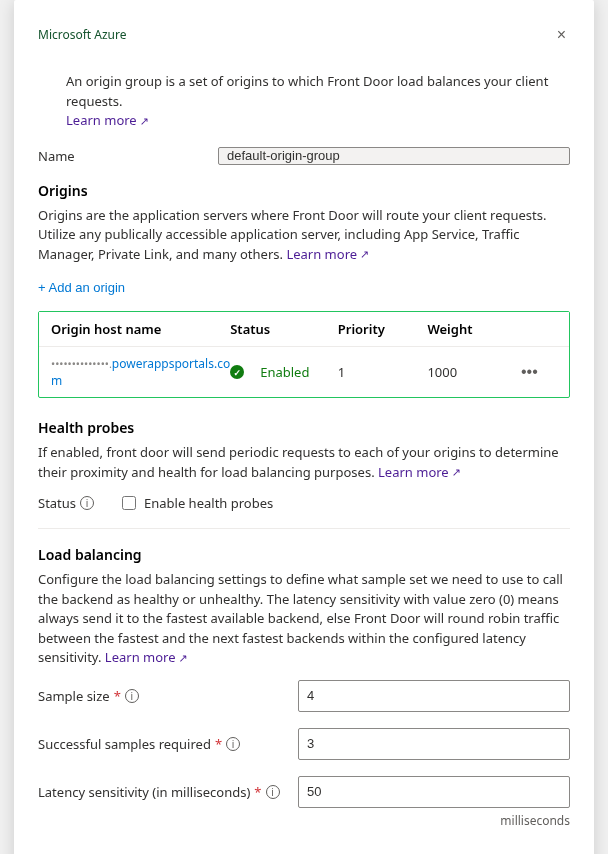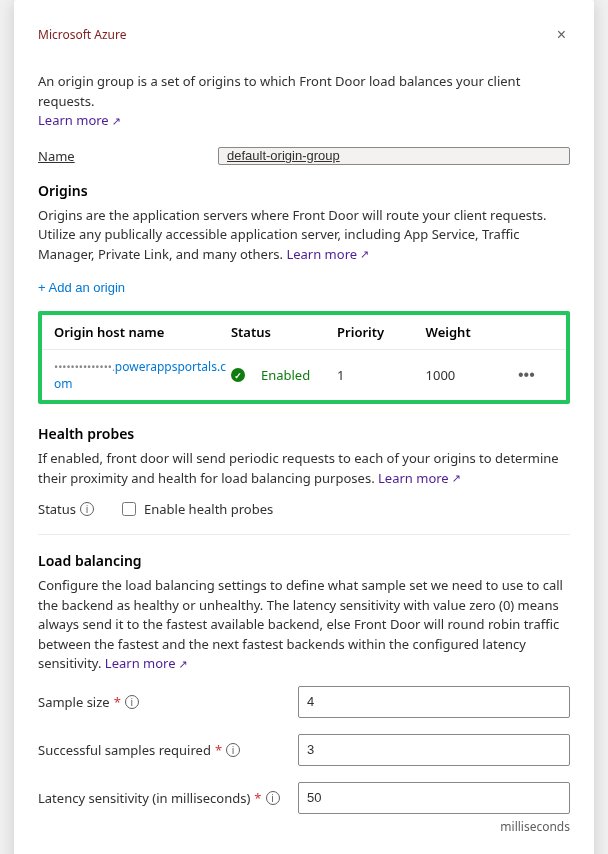--- a/index.html
+++ b/index.html
@@ -32,21 +32,21 @@
       align-items: flex-start;
     }
     .panel-title {
       font-size: 20px;
       font-weight: 600;
       color: #000;
       line-height: 1.3;
     }
     .panel-subtitle {
       font-size: 12px;
-      color: #7f1d1d;
+      color: #14532d;
       margin-top: 2px;
     }
     .close-btn {
       background: none;
       border: none;
       cursor: pointer;
       font-size: 16px;
       color: #605e5c;
       padding: 4px;
       margin-top: -2px;
@@ -57,37 +57,37 @@
     .panel-body {
       padding: 0 24px 24px 24px;
       flex: 1;
       overflow-y: auto;
     }
     .description-block {
       padding: 12px 0 16px 0;
       font-size: 13px;
       color: #323130;
       line-height: 1.5;
+      margin-left: 28px;
     }
     .learn-more {
       color: #4c1d95;
       text-decoration: none;
       display: inline-flex;
       align-items: center;
       gap: 3px;
     }
     .external-icon {
       font-size: 11px;
       display: inline-block;
     }
     .field-row {
       display: flex;
       align-items: center;
       margin-bottom: 16px;
-      text-decoration: underline;
     }
     .field-label {
       width: 180px;
       font-size: 13px;
       color: #323130;
       flex-shrink: 0;
     }
     .field-input {
       flex: 1;
       height: 18px;
@@ -118,21 +118,21 @@
       cursor: pointer;
       color: #0078d4;
       font-size: 13px;
       display: flex;
       align-items: center;
       gap: 4px;
       padding: 4px 0;
       margin-bottom: 12px;
     }
     .table-container {
-      border: 4px solid #22c55e;
+      border: 1px solid #22c55e;
       border-radius: 2px;
       margin-bottom: 20px;
     }
     .table-header {
       display: grid;
       grid-template-columns: 2fr 1.2fr 1fr 1fr 40px;
       background: #fff;
       border-bottom: 1px solid #edebe9;
       padding: 8px 12px;
     }

